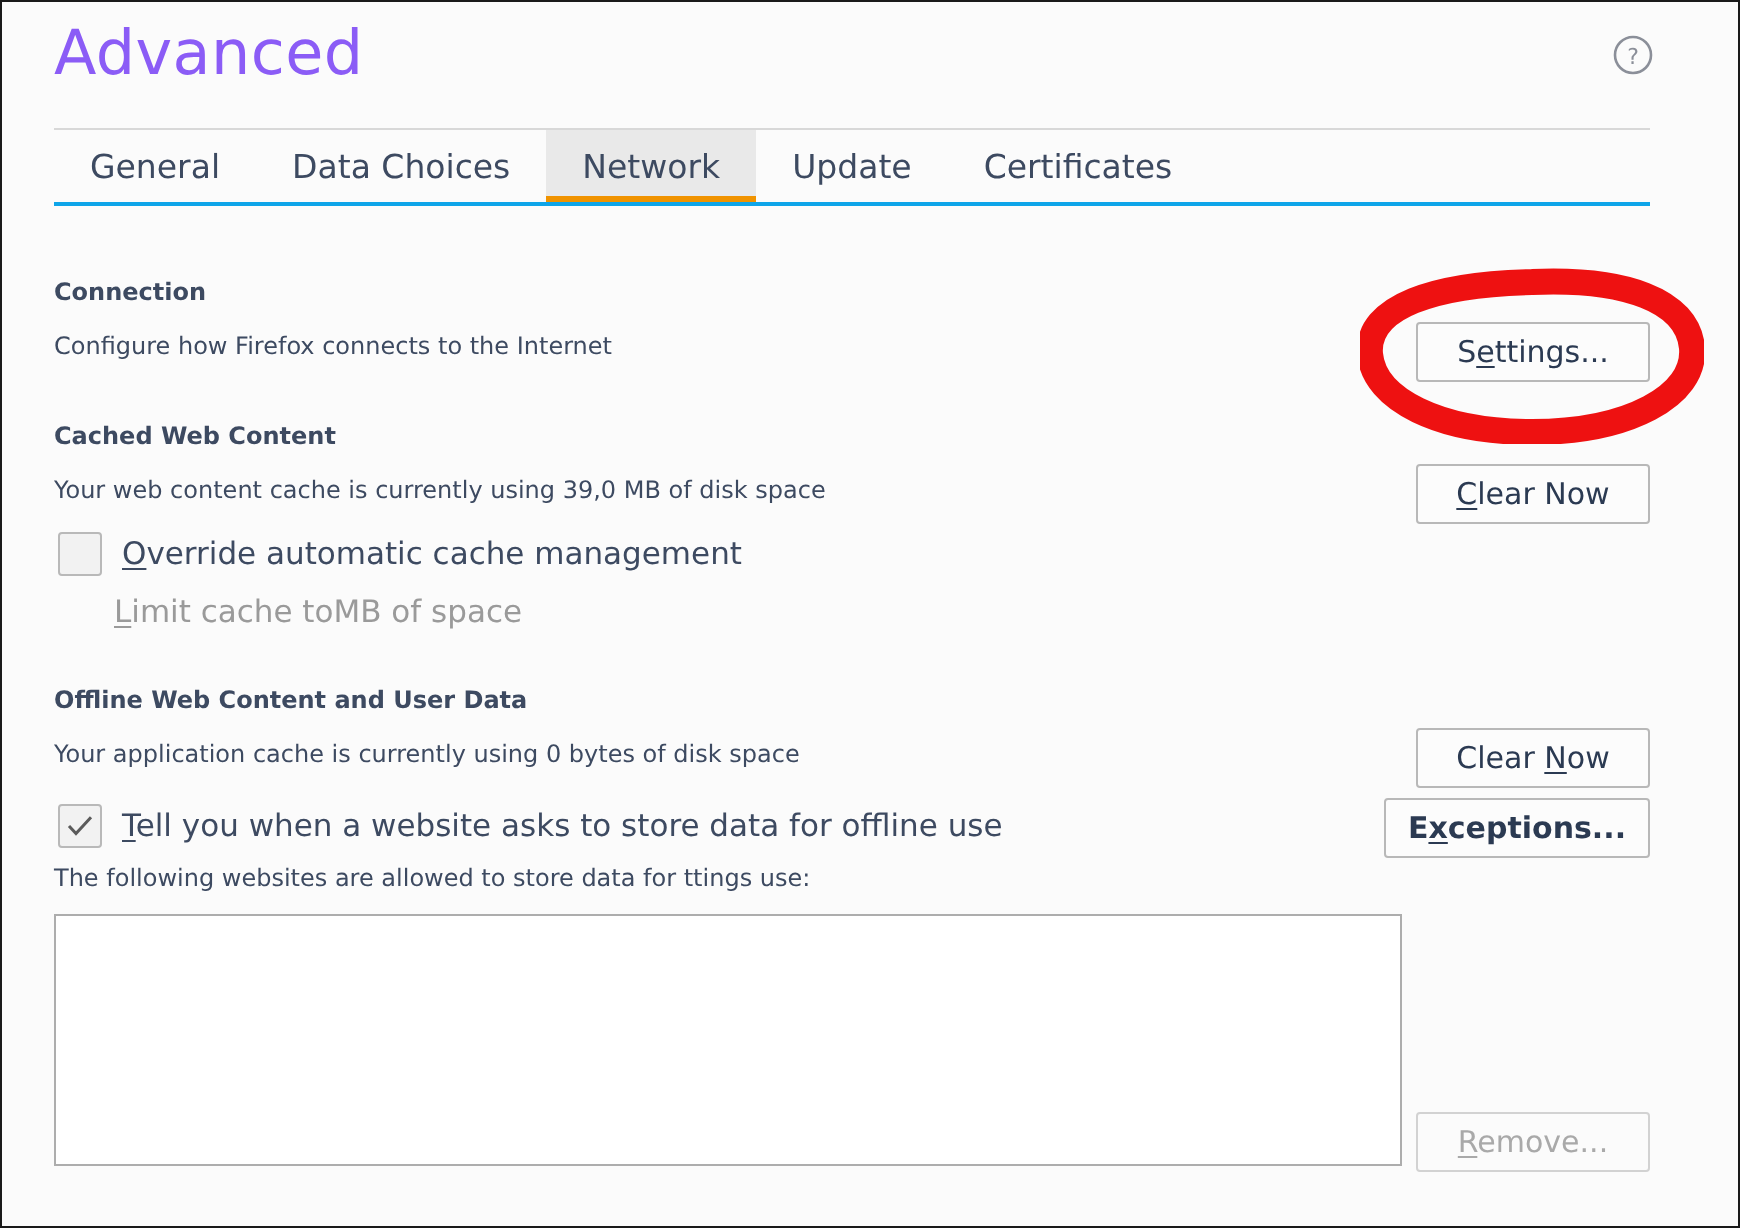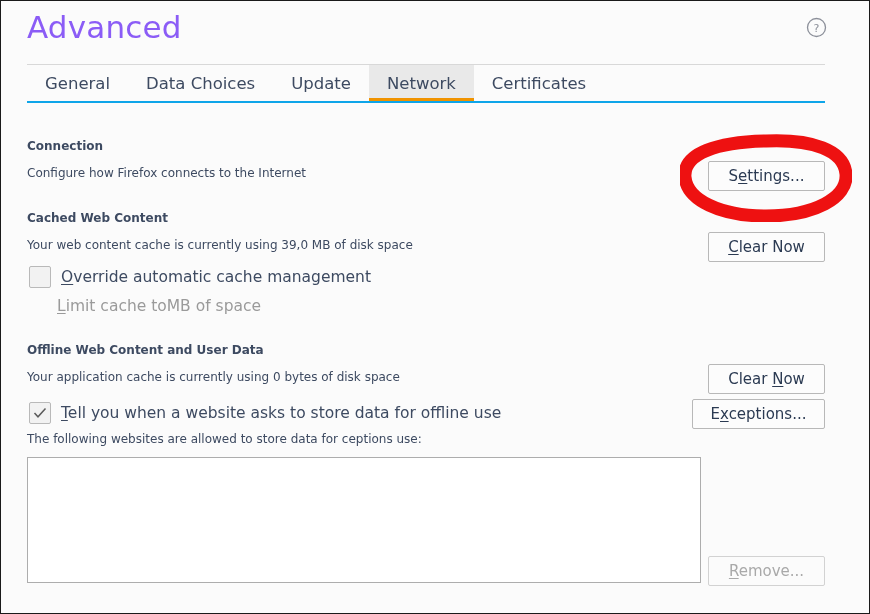--- a/index.html
+++ b/index.html
@@ -215,25 +215,25 @@
     </svg>
   </div>
 
   <div id="tabstrip">
     <div class="tab">
         <span>General</span>
       </div>
     <div class="tab">
         <span>Data Choices</span>
       </div>
+    <div class="tab active">
+        <span>Network</span>
+      </div>
     <div class="tab">
         <span>Update</span>
-      </div>
-    <div class="tab active">
-        <span>Network</span>
       </div>
     <div class="tab">
         <span>Certificates</span>
       </div>
   </div>
 
   <div class="content">
 
     <div class="sect-head" style="top:138px;">Connection</div>
     <div class="sect-desc" style="top:165px;">Configure how Firefox connects to the Internet</div>
@@ -259,34 +259,34 @@
       <span id="limit-unit">MB of space</span>
     </div>
 
     <div class="sect-head" style="top:342px;">Offline Web Content and User Data</div>
     <div class="sect-desc" style="top:369px;">Your application cache is currently using 0 bytes of disk space</div>
 
     <div class="btn" style="left:707px; top:363px; width:117px;">
       <span><span>Clear </span><u>N</u><span>ow</span></span>
     </div>
 
-    <div class="btn" style="left:691px; top:398px; width:133px;">
+    <div class="btn" style="left:691px; top:398px; width:133px;font-weight:bold;">
       <span><span>E</span><u>x</u><span>ceptions...</span></span>
     </div>
 
     <div class="cbrow" style="left:28px; top:401px;">
       <span class="cbox checked">
         <svg width="14" height="12" viewBox="0 0 14 12">
           <path d="M1.5 6 L5 9.8 L12.5 1.6" fill="none" stroke="#5b5b5b" stroke-width="1.5"></path>
         </svg>
       </span>
       <span><span></span><u>T</u><span>ell you when a website asks to store data for offline use</span></span>
     </div>
 
-    <div class="sect-desc" style="top:431px;">The following websites are allowed to store data for ceptions use:</div>
+    <div class="sect-desc" style="top:431px;">The following websites are allowed to store data for ttings use:</div>
 
     <div id="sites-listbox"></div>
 
     <div class="btn disabled" style="left:707px; top:555px; width:117px;">
       <span><span></span><u>R</u><span>emove...</span></span>
     </div>
 
   </div>
 
   <div id="annotation-ellipse">

